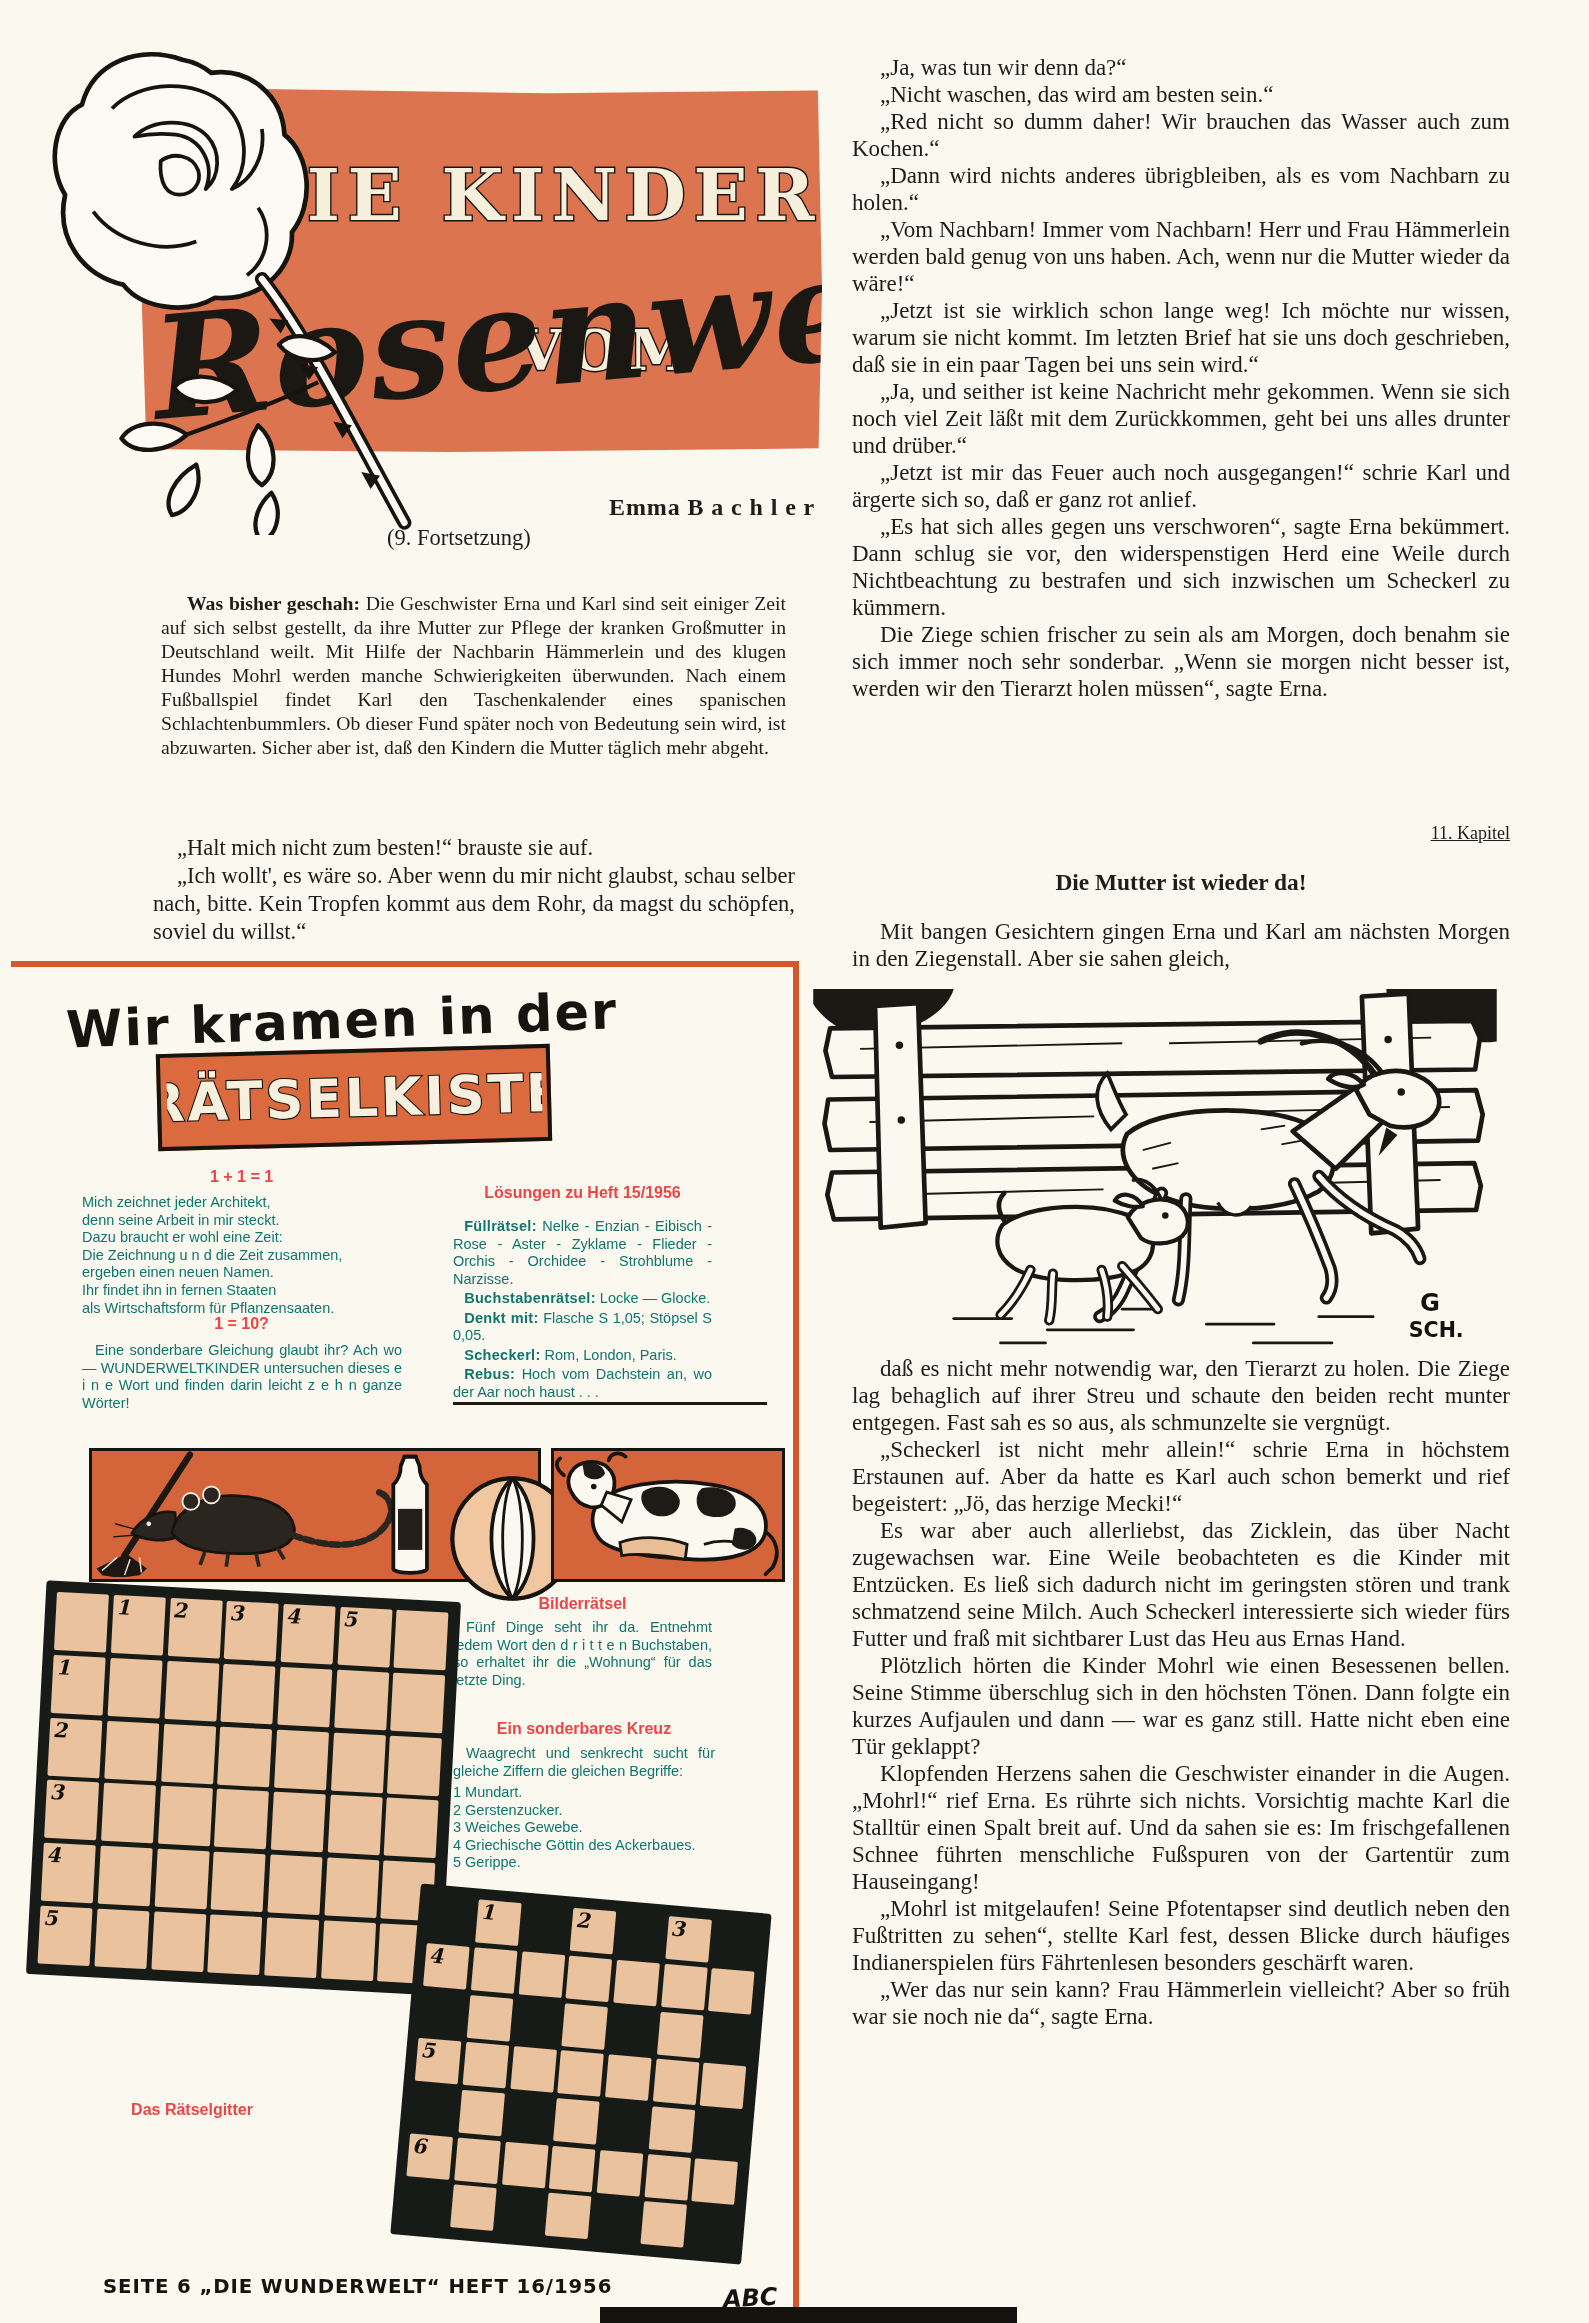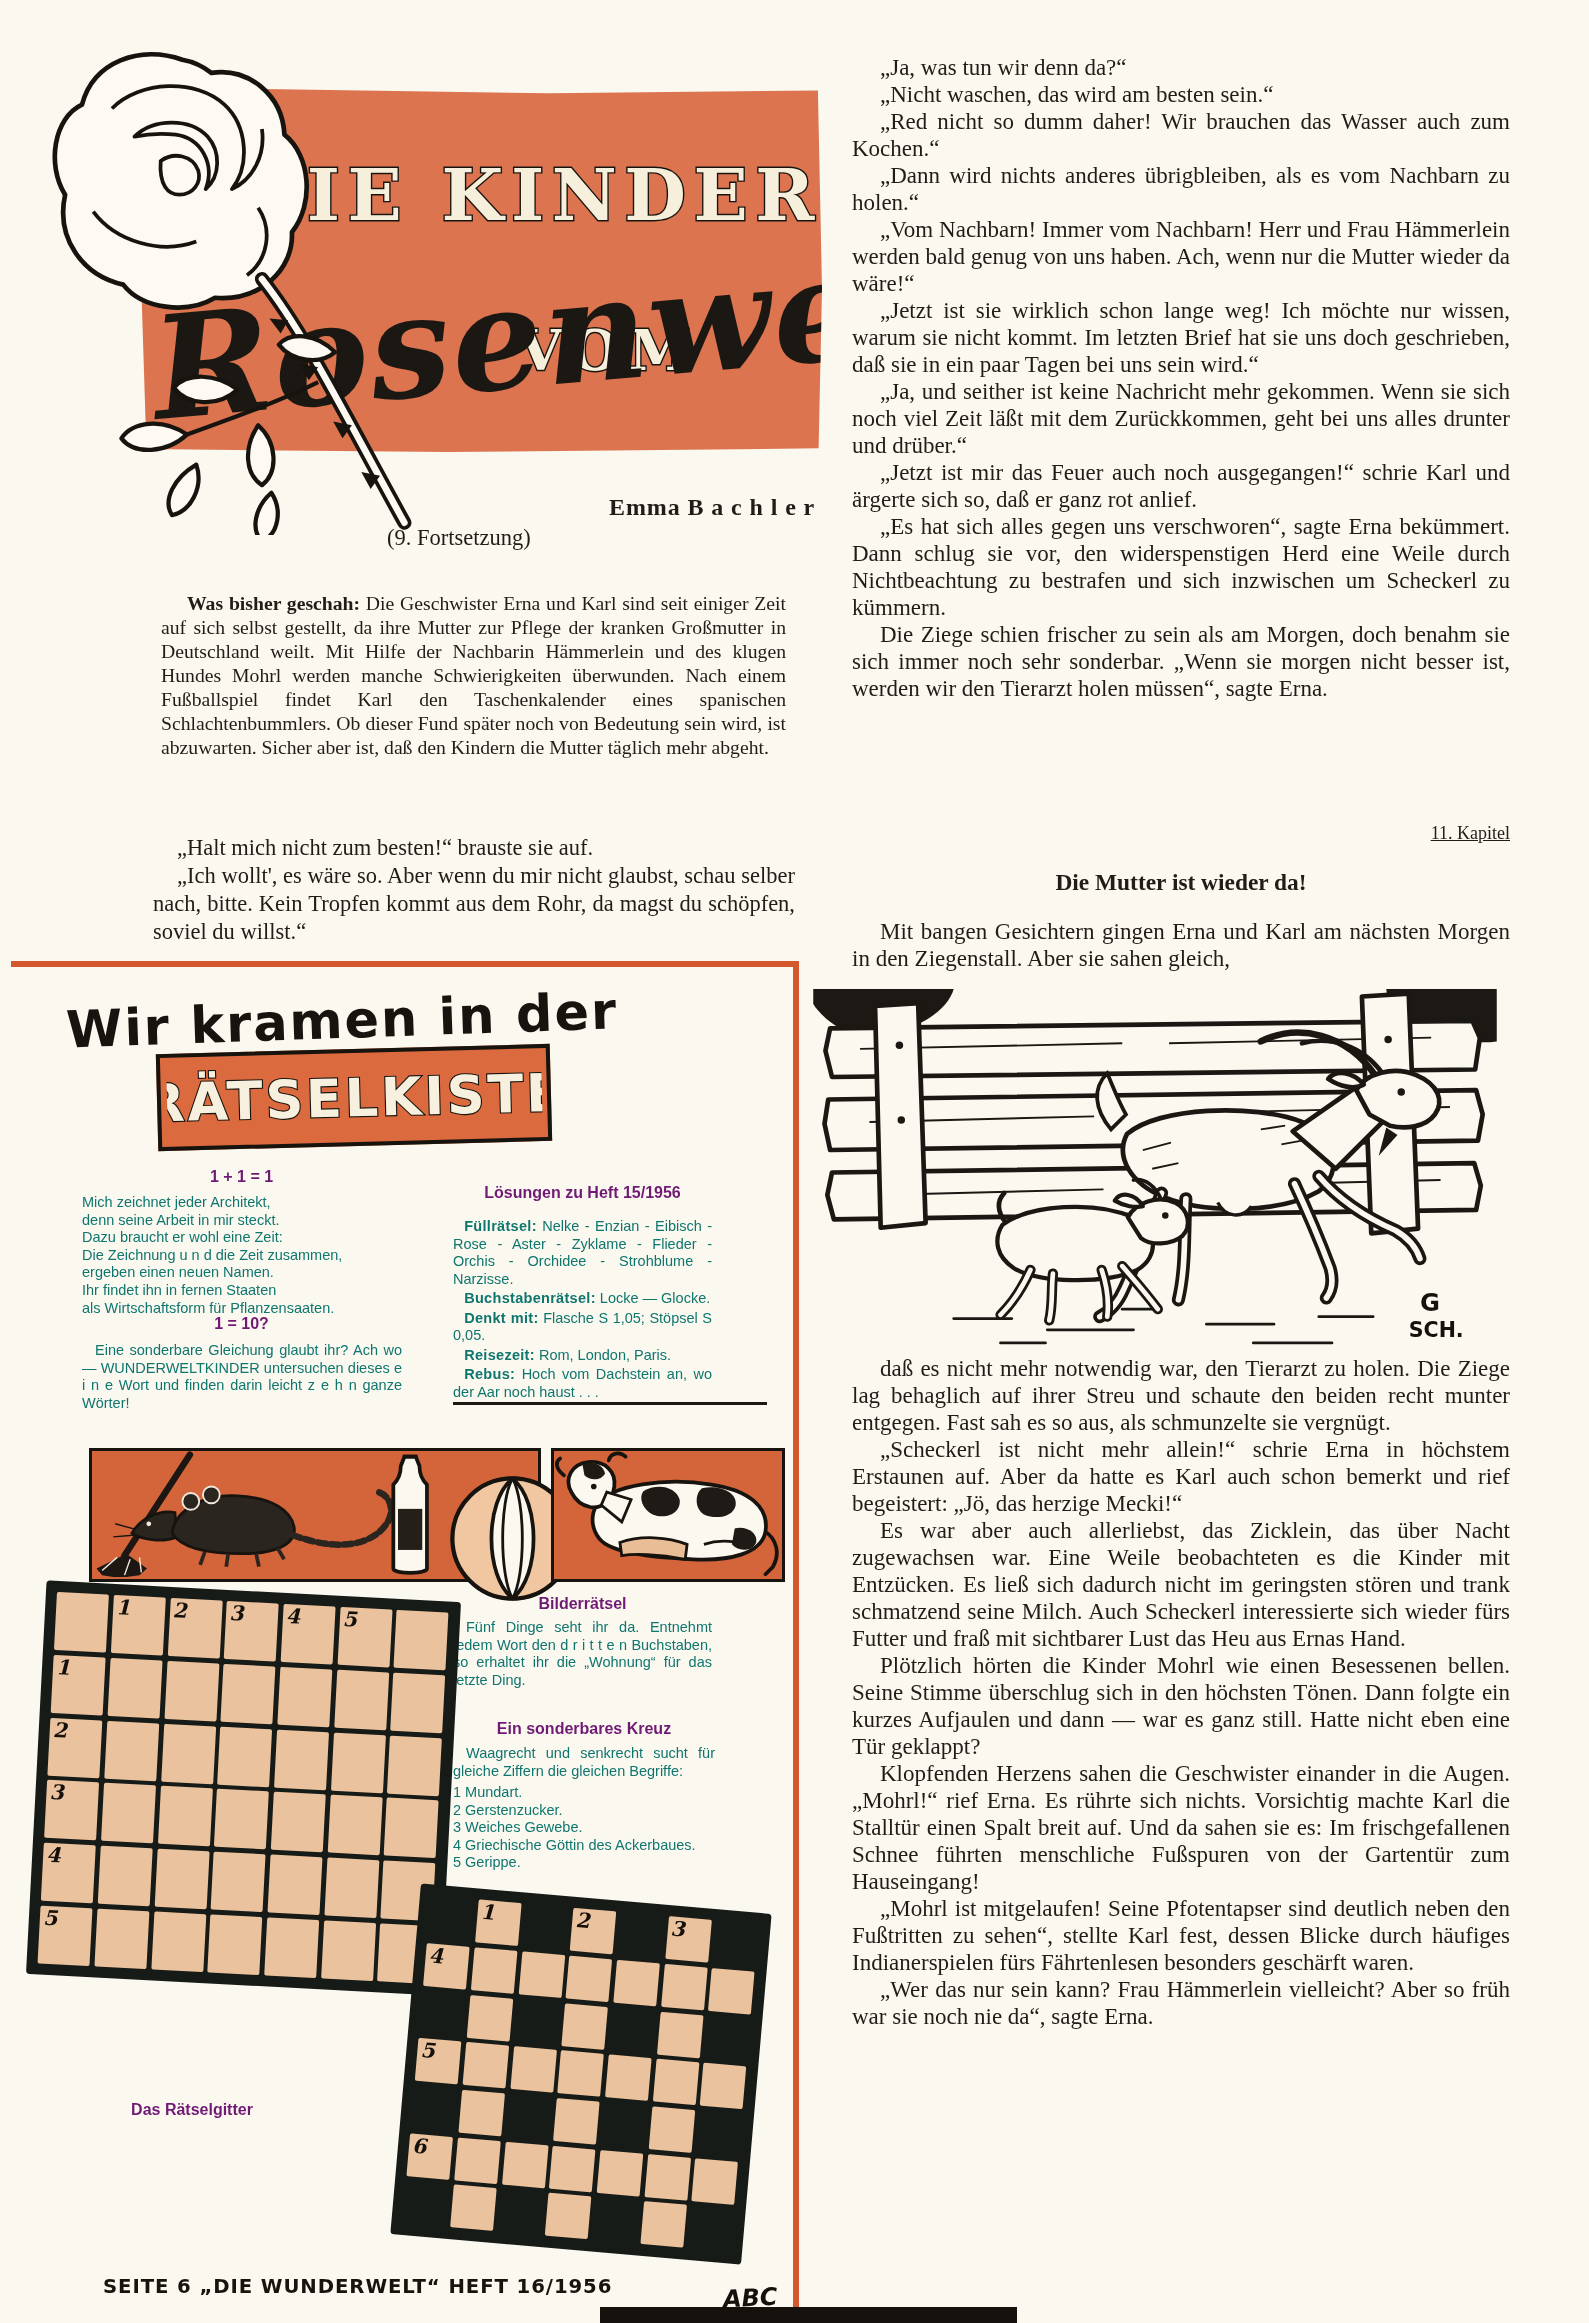--- a/index.html
+++ b/index.html
@@ -28,21 +28,21 @@
   .hrule{left:11.2px;top:961px;width:787px;height:5.6px;background:#D4572E;}
   .vrule{left:793px;top:961px;width:5.6px;height:1362px;background:#D4572E;}
   .solrule{left:453px;top:1402px;width:314px;height:2.8px;background:#1c1914;}
   .blackstrip{left:600px;top:2307px;width:417px;height:17px;background:#15120e;}
   
   .puzhead{left:66px;top:991px;font-family:"DejaVu Sans",sans-serif;font-weight:bold;
            font-size:51px;letter-spacing:1.9px;transform:rotate(-2deg);color:#17140f;}
   .kistebox{left:157px;top:1049px;width:386px;height:89px;background:#DB6A3E;border:4.7px solid #17140f;
             transform:rotate(-1.5deg);display:flex;align-items:center;justify-content:center;}
   .puz{font-family:"Liberation Sans",sans-serif;font-size:14.5px;line-height:17.6px;color:#0f766e;}
-  .puz-h{font-family:"Liberation Sans",sans-serif;font-weight:bold;font-size:16px;text-align:center;color:#701a75;}
+  .puz-h{font-family:"Liberation Sans",sans-serif;font-weight:bold;font-size:16px;text-align:center;color:#ef4444;}
   .pre{white-space:pre-line;}
   .sol p{margin:0 0 1.9px 0;text-indent:11.2px;}
   .sol b{letter-spacing:0.3px;}
   .footer{left:103px;top:2275px;font-family:"DejaVu Sans",sans-serif;font-weight:bold;
           font-size:19.7px;letter-spacing:0.9px;color:#17140f;}
   .abc-sig{left:723px;top:2284px;font-family:"DejaVu Sans",sans-serif;font-weight:bold;
            font-style:italic;font-size:24px;color:#15120e;transform:rotate(-3deg);}
   
   .xw{background:#171b17;padding:11.2px;border-radius:3.7px;}
   .xw-cells{display:grid;gap:4.7px;}
@@ -264,21 +264,21 @@
 als Wirtschaftsform für Pflanzensaaten.</div>
 
   <div class="abs puz-h" style="left:82px;top:1315px;width:319px">1 = 10?</div>
   <div class="abs puz just" style="left:82px;top:1342px;width:320px;text-indent:13px">Eine sonderbare Gleichung glaubt ihr? Ach wo — WUNDERWELTKINDER untersuchen dieses e i n e Wort und finden darin leicht z e h n ganze Wörter!</div>
 
   <div class="abs puz-h" style="left:453px;top:1184px;width:259px">Lösungen zu Heft 15/1956</div>
   <div class="abs puz sol just" style="left:453px;top:1218px;width:259px">
     <p><b>Füllrätsel:</b><span> Nelke - Enzian - Eibisch - Rose - Aster - Zyklame - Flieder - Orchis - Orchidee - Strohblume - Narzisse.</span></p>
     <p><b>Buchstabenrätsel:</b><span> Locke — Glocke.</span></p>
     <p><b>Denkt mit:</b><span> Flasche S 1,05; Stöpsel S 0,05.</span></p>
-    <p><b>Reisezeit:</b><span> Rom, London, Paris.</span></p>
+    <p><b>Scheckerl:</b><span> Rom, London, Paris.</span></p>
     <p><b>Rebus:</b><span> Hoch vom Dachstein an, wo der Aar noch haust . . .</span></p>
   </div>
   <div class="abs solrule"></div>
 
   <div class="abs" style="left:89px;top:1448px;width:452px;height:134px;background:#D4643A;border:3.7px solid #17140f;box-sizing:border-box;overflow:hidden">
     <svg width="444" height="126" viewBox="0 0 474 135">
 
       <path d="M104,4 L34,112" stroke="#1c1712" stroke-width="7" stroke-linecap="round"></path>
       <path d="M36,110 L4,126 L10,133 L22,135 L36,135 L50,133 L58,126 Z" fill="#1c1712"></path>
       <path d="M26,114 L10,128 M40,116 L34,133 M50,114 L52,130" stroke="#F1E9DC" stroke-width="1.5"></path>

